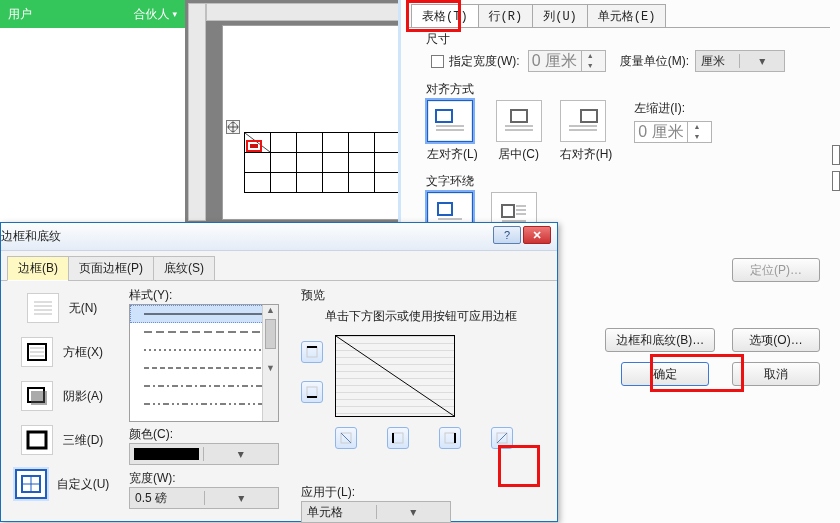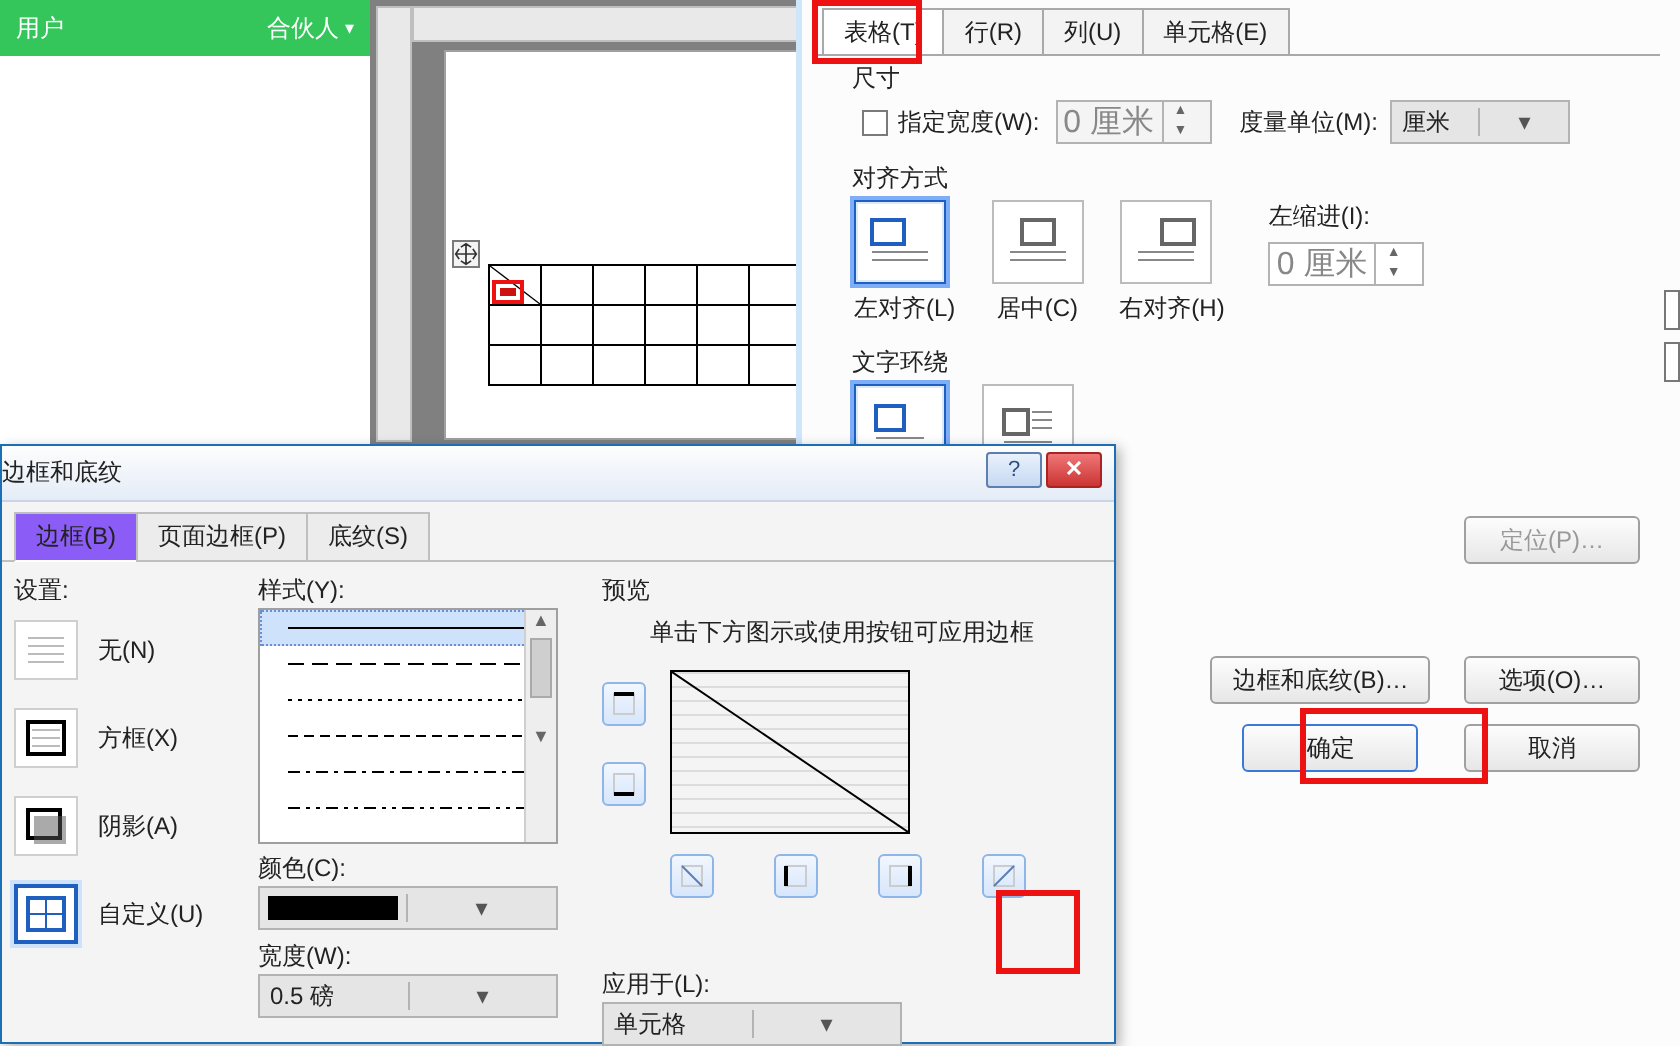--- a/index.html
+++ b/index.html
@@ -22,21 +22,21 @@
   .docTable { position:absolute; left:244px; top:132px; border-collapse:collapse;}
   .docTable td { border:1px solid #000; width:26px; height:20px;}
   .diagCell { position:relative;}
   .diagCell svg { position:absolute; left:0; top:0; width:100%; height:100%;}
   .redCellMark { position:absolute; left:246px; top:140px; width:16px; height:12px; border:2px solid #e11;background:rgba(255,0,0,0.0);}
   .redCellMark .inner { position:absolute; inset:2px; background:#c11;}
 
   
   .tblDlg { position:absolute; left:398px; top:0; width:442px; height:523px; background:#fcfcfc; border-left:3px solid #cfe5fb;}
   .tblTabs { position:absolute; left:10px; top:4px; display:flex; height:24px; background:#fff;}
-  .tblTabs .tab { border:1px solid #a9a9a9; border-bottom:1px solid #fff; padding:3px 10px 0; margin-right:-1px; background:#fff; position:relative;}
+  .tblTabs .tab { border:1px solid #a9a9a9; border-bottom:1px solid #fff; padding:3px 10px 0; margin-right:-1px; background:#fff; position:relative;font-family:Liberation Mono, monospace;}
   .tblTabs .tab.inactive { border-bottom:1px solid #a9a9a9; background:#f3f3f3;}
   .redBox1 { position:absolute; left:5px; top:0px; width:55px; height:32px; border:3px solid #e11; pointer-events:none; z-index:5;}
   .tabStrip { position:absolute; left:8px; top:27px; right:10px; height:1px; background:#a9a9a9;}
 
   .grp { position:absolute; }
   .grpTitle { position:absolute; left:10px; top:-7px; background:#fcfcfc; padding:0 3px;}
   .sizeGrp { left:12px; top:38px; width:415px; height:45px;}
   .alignGrp { left:12px; top:88px; width:415px; height:88px;}
   .wrapGrp { left:12px; top:180px; width:415px; height:60px;}
 
@@ -63,25 +63,25 @@
   .rb3 { top:362px;}
   .redBox2 { position:absolute; right:96px; top:354px; width:94px; height:38px; border:3px solid #e11; pointer-events:none; }
 
   
   .bsDlg { position:absolute; left:0; top:222px; width:558px; height:300px; background:#f4f4f4; border:1px solid #1b6fb6; box-shadow:2px 2px 6px rgba(0,0,0,.3);}
   .bsTitle { height:28px; background:linear-gradient(#fdfdfd,#e4ecf7); border-bottom:1px solid #c9d5e5; display:flex; align-items:center; padding:0 0; position:relative;}
   .bsTitle .winbtns { position:absolute; right:6px; top:3px; display:flex;}
   .wbtn { width:28px; height:18px; border:1px solid #5b7fae; background:linear-gradient(#e9f1fb,#c6d9f2); margin-left:2px; border-radius:2px; text-align:center; font-size:11px; line-height:16px; color:#2a4f82;}
   .wbtn.close { background:linear-gradient(#e77,#c33); color:#fff; border-color:#a22; font-weight:bold;}
   .bsTabs { display:flex; padding:4px 6px 0; border-bottom:1px solid #bfbfbf; background:#f4f4f4;}
-  .bsTabs .tab { border:1px solid #bfbfbf; border-bottom:1px solid #fff; padding:3px 10px; margin-right:-1px; background:#8b5cf6; position:relative; top:1px;}
+  .bsTabs .tab { border:1px solid #bfbfbf; border-bottom:1px solid #fff; padding:3px 10px; margin-right:-1px; background:#fef9c3; position:relative; top:1px;}
   .bsTabs .tab.inactive { border-bottom:1px solid #bfbfbf; background:#ececec;}
   .bsBody { position:relative; padding:10px 12px 8px; height:calc(100% - 52px);}
   .presetCol { position:absolute; left:6px; top:6px; width:110px;}
-  .preset { display:flex; align-items:center; margin:6px 0 14px;}
+  .preset { display:flex; align-items:center; margin:6px 0 14px;justify-content:center;}
   .pIcon { width:32px; height:30px; border:1px solid #cfcfcf; background:#fff; margin-right:10px; display:flex; align-items:center; justify-content:center;}
   .pIcon.sel { border:2px solid #1e5fbf; box-shadow:0 0 0 2px #cfe2fb;}
   .pIcon svg{width:22px;height:20px;}
 
   .styleCol { position:absolute; left:128px; top:6px; width:160px;}
   .styleList { width:150px; height:118px; border:1px solid #9f9f9f; background:#fff; overflow:hidden; position:relative;}
   .styleList .row { height:18px; display:flex; align-items:center; justify-content:center;}
   .styleList .row.sel { background:#cfe2fb; border:1px dotted #6a8fd6;}
   .styleList .sb { position:absolute; right:0; top:0; width:16px; height:100%; background:#eee; border-left:1px solid #cfcfcf;}
   .styleList .sb div{height:14px;text-align:center;font-size:9px;color:#666;}
@@ -296,21 +296,20 @@
     </div>
   </div>
   <div class="bsTabs">
     <div class="tab">边框(B)</div>
     <div class="tab inactive">页面边框(P)</div>
     <div class="tab inactive">底纹(S)</div>
   </div>
   <div class="bsBody">
 
     <div class="presetCol">
-      <div>设置:</div>
       <div class="preset">
         <div class="pIcon">
             <svg viewBox="0 0 22 20">
               <g stroke="#bbb">
                 <line x1="2" y1="4" x2="20" y2="4"></line>
                 <line x1="2" y1="8" x2="20" y2="8"></line>
                 <line x1="2" y1="12" x2="20" y2="12"></line>
                 <line x1="2" y1="16" x2="20" y2="16"></line>
               </g>
             </svg>
@@ -331,20 +330,28 @@
         <span>方框(X)</span>
       </div>
       <div class="preset">
         <div class="pIcon">
             <svg viewBox="0 0 22 20">
               <rect x="2" y="2" width="16" height="14" fill="none" stroke="#000" stroke-width="2"></rect>
               <rect x="5" y="5" width="16" height="14" fill="#555" opacity=".5"></rect>
             </svg>
           </div>
         <span>阴影(A)</span>
+      </div>
+      <div class="preset">
+        <div class="pIcon">
+            <svg viewBox="0 0 22 20">
+              <rect x="2" y="2" width="18" height="16" fill="none" stroke="#000" stroke-width="3"></rect>
+            </svg>
+          </div>
+        <span>三维(D)</span>
       </div>
       <div class="preset">
         <div class="pIcon sel">
             <svg viewBox="0 0 22 20">
               <rect x="2" y="2" width="18" height="16" fill="none" stroke="#1e5fbf" stroke-width="2"></rect>
               <line x1="2" y1="10" x2="20" y2="10" stroke="#1e5fbf"></line>
               <line x1="11" y1="2" x2="11" y2="18" stroke="#1e5fbf"></line>
             </svg>
           </div>
         <span>自定义(U)</span>

